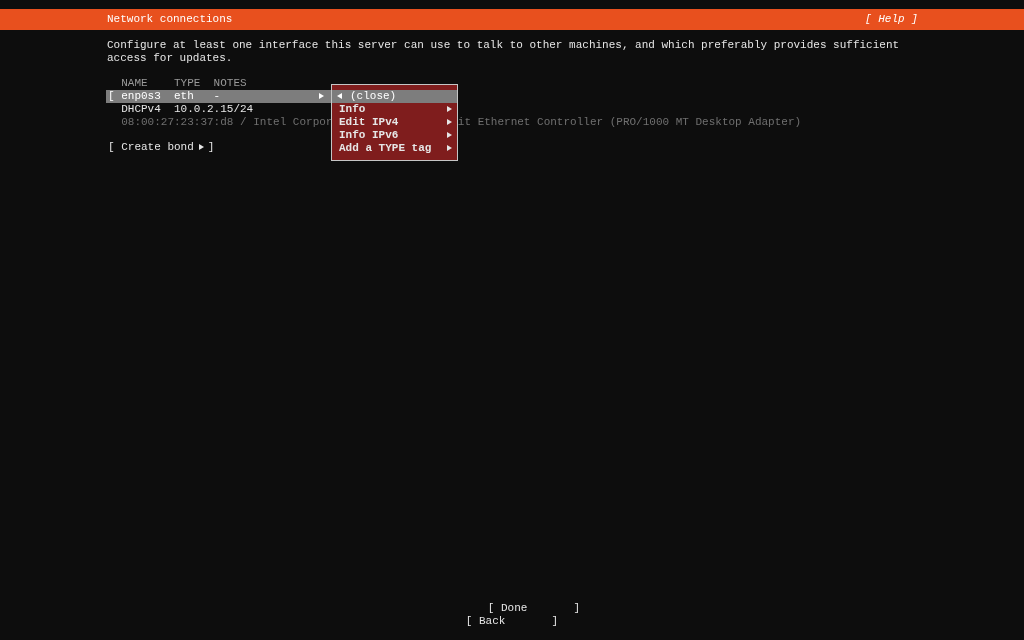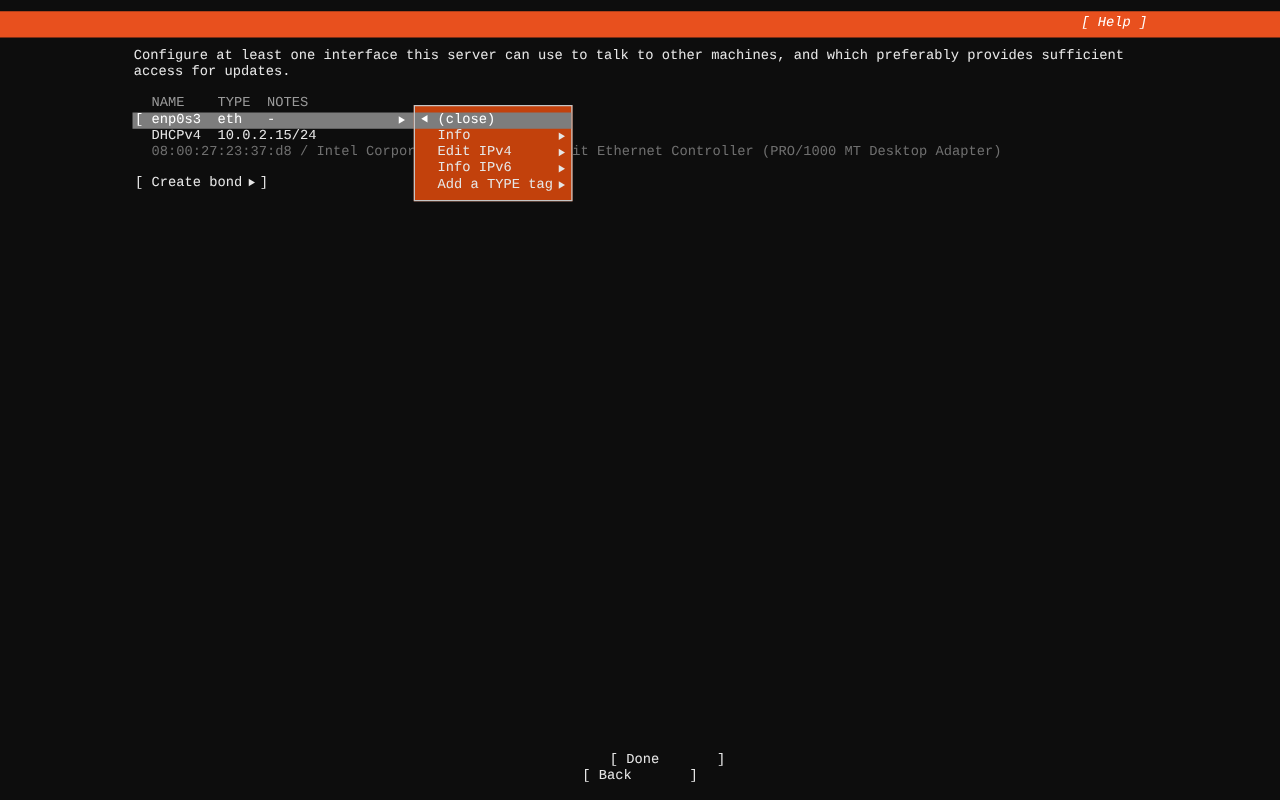--- a/index.html
+++ b/index.html
@@ -71,35 +71,35 @@
     border-left: 5px solid #e6e6e6;
     border-top: 3.5px solid transparent;
     border-bottom: 3.5px solid transparent;
     margin: 0 4px 0 5px;
   }
 
   
   .popup {
     position: absolute; left: 331px; top: 84px;
     width: 127px;
-    background: #c2410c;
+    background: #7f1d1d;
     border: 1px solid #c5c5c5;
     padding: 5px 0;
     z-index: 5;
   }
   .menu-item {
     position: relative;
     height: 13px; line-height: 13px;
     padding-left: 5px;
     color: #e6e6e6;
     cursor: pointer;
     white-space: pre;
   }
   .menu-item.selected { background: #7d7d7d; color: #ffffff; }
-  .menu-item .label-indent { display: inline-block; margin-left: 13px; }
+  .menu-item .label-indent { display: inline-block; margin-left: 2px; font-weight: bold; }
   .menu-item .arrow-right {
     position: absolute; right: 5px; top: 3px;
     width: 0; height: 0;
     border-left: 5px solid #e6e6e6;
     border-top: 3.5px solid transparent;
     border-bottom: 3.5px solid transparent;
   }
   .menu-item .arrow-left {
     display: inline-block;
     width: 0; height: 0;
@@ -117,20 +117,21 @@
     display: inline-block;
     white-space: pre;
     color: #e6e6e6;
     cursor: pointer;
   }
 </style>
 </head>
 <body>
 
 <div class="topbar">
+  <span class="title">Network connections</span>
   <span class="help">[ Help ]</span>
 </div>
 
 <div class="instructions line">Configure at least one interface this server can use to talk to other machines, and which preferably provides sufficient
 access for updates.</div>
 
 <div class="col-headers line">  NAME    TYPE  NOTES</div>
 
 <div class="device-row">
   <span class="line">[ enp0s3  eth   -                 ]</span>

